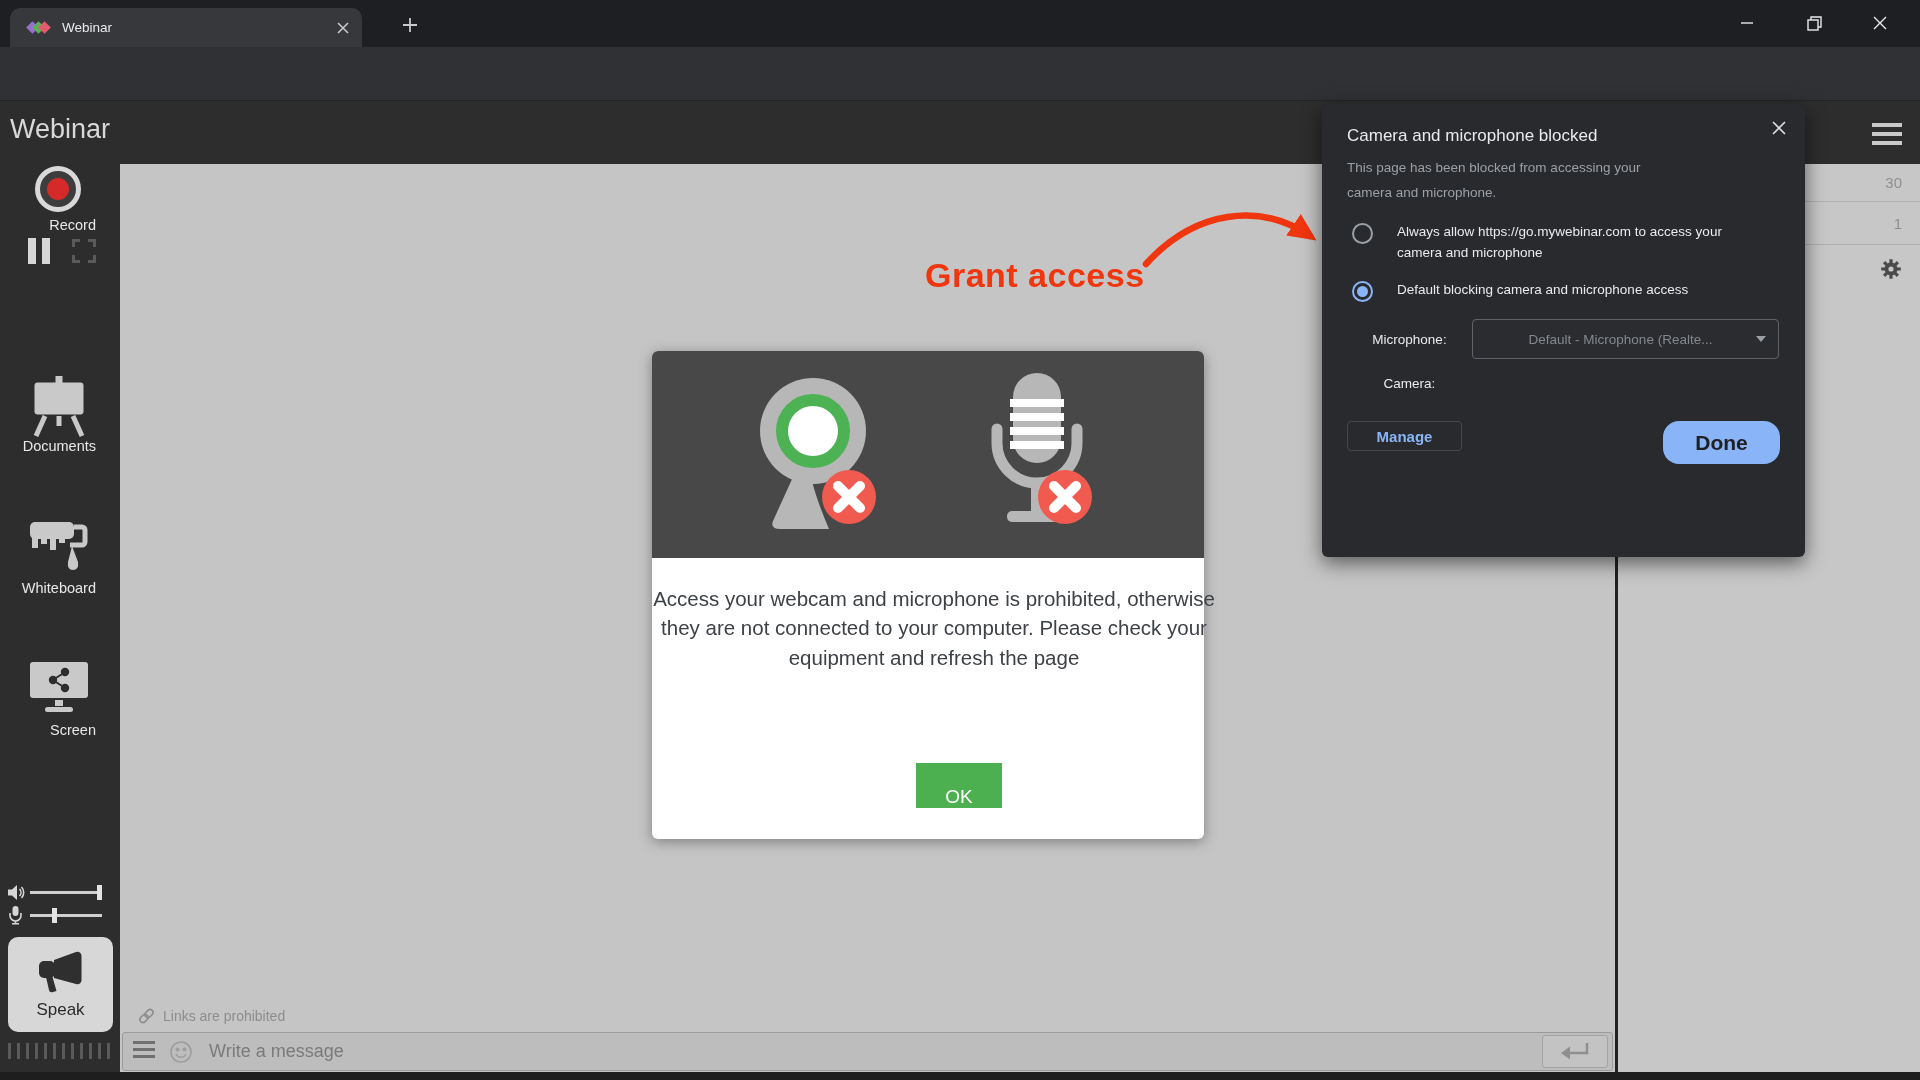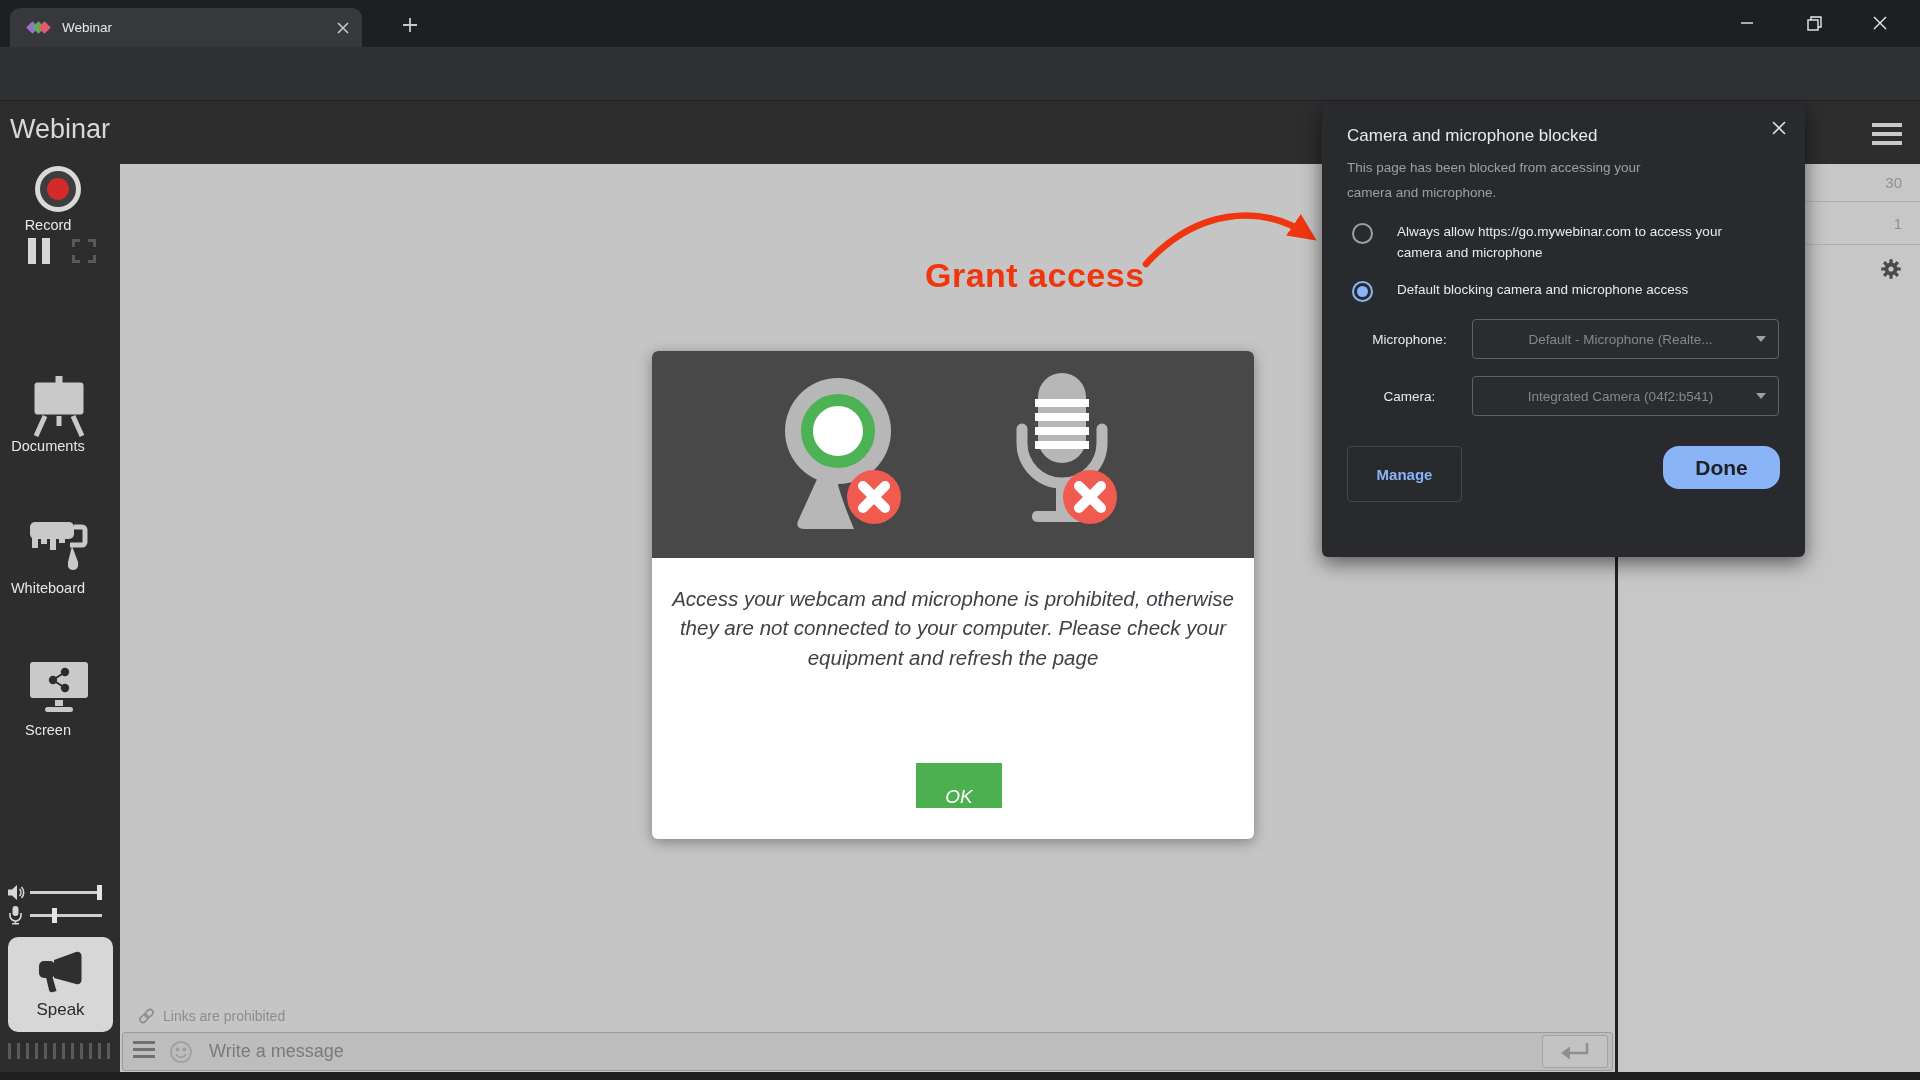--- a/index.html
+++ b/index.html
@@ -23,21 +23,21 @@
   .url-host{color:#e8eaed;font-size:16px;margin-left:10px;}
   .url-path{color:#9aa0a6;font-size:16px;}
   .win-ctl{top:8px;width:40px;height:30px;display:flex;align-items:center;justify-content:center;}
 
   
   .pg-header{left:0;top:101px;width:1920px;height:63px;background:#2d2d2d;}
   .pg-title{left:10px;top:114px;color:#d8d8d8;font-size:27px;}
   .hamburger{left:1872px;top:123px;width:30px;}
   .hamburger i{display:block;height:4px;background:#c9c9c9;margin-bottom:5px;}
   .sidebar{left:0;top:164px;width:120px;height:916px;background:#2d2d2d;}
-  .sb-label{width:96px;text-align:center;color:#e8e8e8;font-size:14.5px;}
+  .sb-label{width:96px;text-align:right;color:#e8e8e8;font-size:14.5px;}
   .rec-circle{left:35px;top:166px;width:46px;height:46px;border-radius:50%;
               background:#3d3d3d;border:5px solid #d9d9d9;box-sizing:border-box;
               display:flex;align-items:center;justify-content:center;}
   .rec-dot{width:22px;height:22px;border-radius:50%;background:#d42a2a;}
   .pausebars i{display:inline-block;width:8px;height:26px;background:#d6d6d6;margin-right:6px;}
   .fs-icon{width:24px;height:24px;
      background:
        linear-gradient(#5a5a5a,#5a5a5a) left top/8px 3px no-repeat, linear-gradient(#5a5a5a,#5a5a5a) left top/3px 8px no-repeat,
        linear-gradient(#5a5a5a,#5a5a5a) right top/8px 3px no-repeat, linear-gradient(#5a5a5a,#5a5a5a) right top/3px 8px no-repeat,
        linear-gradient(#5a5a5a,#5a5a5a) left bottom/8px 3px no-repeat, linear-gradient(#5a5a5a,#5a5a5a) left bottom/3px 8px no-repeat,
@@ -45,22 +45,22 @@
   .slider-track{height:3px;background:#cfcfcf;}
   .slider-thumb{position:absolute;width:5px;height:15px;background:#e3e3e3;}
   .speak-btn{left:8px;top:937px;width:105px;height:95px;background:#d7d7d7;border-radius:10px;
              display:flex;flex-direction:column;align-items:center;justify-content:center;cursor:pointer;}
   .speak-label{color:#2b2b2b;font-size:17px;margin-top:6px;}
   .meter{left:8px;top:1043px;width:104px;height:16px;
          background:repeating-linear-gradient(90deg,#5a5a5a 0 3px,transparent 3px 9px);}
 
   
   .annotation{left:925px;top:256px;color:#f0360e;font-size:34px;font-weight:bold;letter-spacing:.5px;}
-  .modal{left:652px;top:351px;width:602px;height:488px;border-radius:6px;background:#fff;
-         box-shadow:0 3px 14px rgba(0,0,0,.35);font-style:italic;}
+  .modal{left:652px;top:351px;width:552px;height:488px;border-radius:6px;background:#fff;
+         box-shadow:0 3px 14px rgba(0,0,0,.35);}
   .modal-head{height:207px;background:#484848;border-radius:6px 6px 0 0;
               display:flex;align-items:center;justify-content:center;gap:90px;}
   .modal-text{margin:26px auto 0;width:564px;color:#3e4246;font-size:20.5px;line-height:1.43;text-align:center;}
   .ok-btn{left:264px;top:412px;width:86px;height:45px;background:#4caf50;border-radius:0;border:none;
           color:#fff;font-size:19px;display:flex;align-items:flex-end;justify-content:center;cursor:pointer;}
   .links-note{left:138px;top:1008px;display:flex;align-items:flex-start;gap:8px;color:#8d8d8d;font-size:14px;}
   .chatbar{left:122px;top:1032px;width:1491px;height:39px;background:#bdbdbd;border:1px solid #9b9b9b;
            border-radius:3px;box-sizing:border-box;display:flex;align-items:center;}
   .chat-burger{margin-left:10px;width:22px;}
   .chat-burger i{display:block;height:3px;background:#707070;margin-bottom:4px;}
@@ -89,21 +89,21 @@
   .radio.sel::after{content:"";position:absolute;inset:3px;background:#8ab4f8;border-radius:50%;}
   .opt-label{color:#e8eaed;font-size:13.5px;line-height:21px;margin-left:24px;width:350px;}
   .dev-row{display:flex;align-items:center;margin-top:17px;text-align:center;}
   .dev-label{color:#e8eaed;font-size:13.5px;width:125px;}
   .dev-select{width:307px;height:40px;border:1px solid #5f6368;border-radius:4px;background:#2b2c2f;
               display:flex;align-items:center;box-sizing:border-box;padding:0 12px;cursor:pointer;}
   .dev-value{color:#84888d;font-size:13.5px;flex:1;white-space:nowrap;overflow:hidden;}
   .caret{width:0;height:0;border-left:5px solid transparent;border-right:5px solid transparent;
          border-top:6px solid #9aa0a6;}
   .popup-btns{display:flex;justify-content:space-between;margin-top:30px;}
-  .manage-btn{width:115px;height:56px;background:transparent;border:1px solid #46474a;border-radius:4px;
+  .manage-btn{width:115px;height:30px;background:transparent;border:1px solid #46474a;border-radius:4px;
               color:#8ab4f8;font-size:15px;font-weight:bold;font-family:"Liberation Sans",sans-serif;cursor:pointer;}
   .done-btn{width:117px;height:43px;background:#8ab4f8;border:none;border-radius:16px;
             color:#202124;font-size:21px;font-weight:bold;font-family:"Liberation Sans",sans-serif;cursor:pointer;}
 </style>
 </head>
 <body>
 
 <div class="screen">
 
   <div class="abs tabstrip">
@@ -388,24 +388,20 @@
 
     <div class="dev-row">
       <span class="dev-label">Microphone:</span>
       <div class="dev-select">
         <span class="dev-value">Default - Microphone (Realte...</span>
         <span class="caret"></span>
       </div>
     </div>
     <div class="dev-row">
       <span class="dev-label">Camera:</span>
-      <div class="dev-select">
-        <span class="dev-value">Integrated Camera (04f2:b541)</span>
-        <span class="caret"></span>
-      </div>
     </div>
 
     <div class="popup-btns">
       <button class="manage-btn">Manage</button>
       <button class="done-btn">Done</button>
     </div>
   </div>
 
 </div>
 

